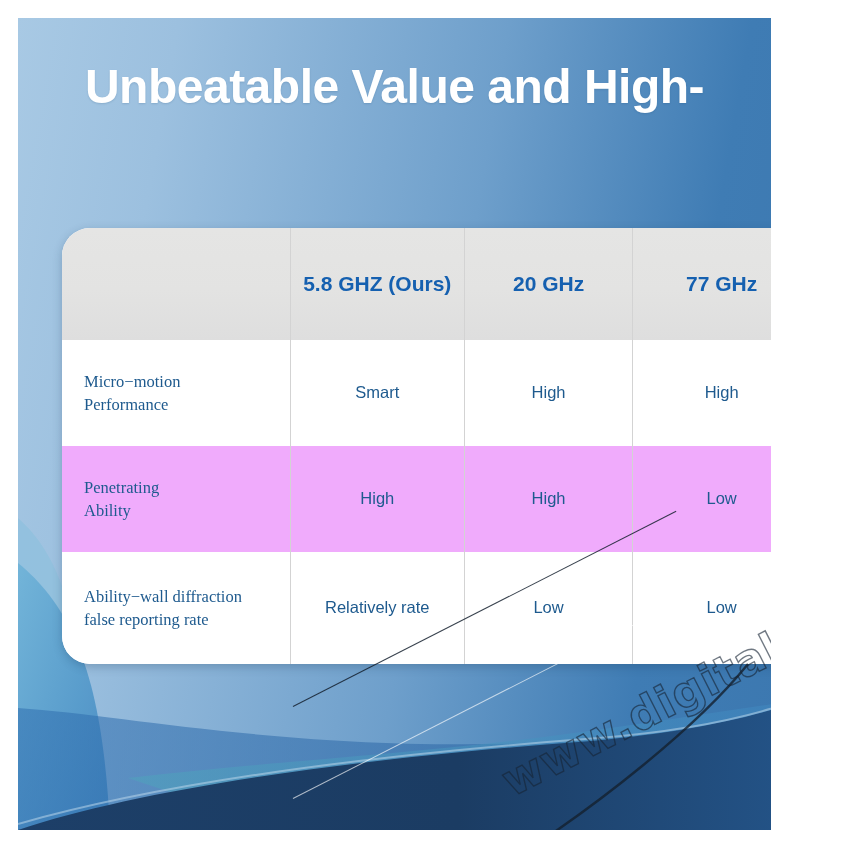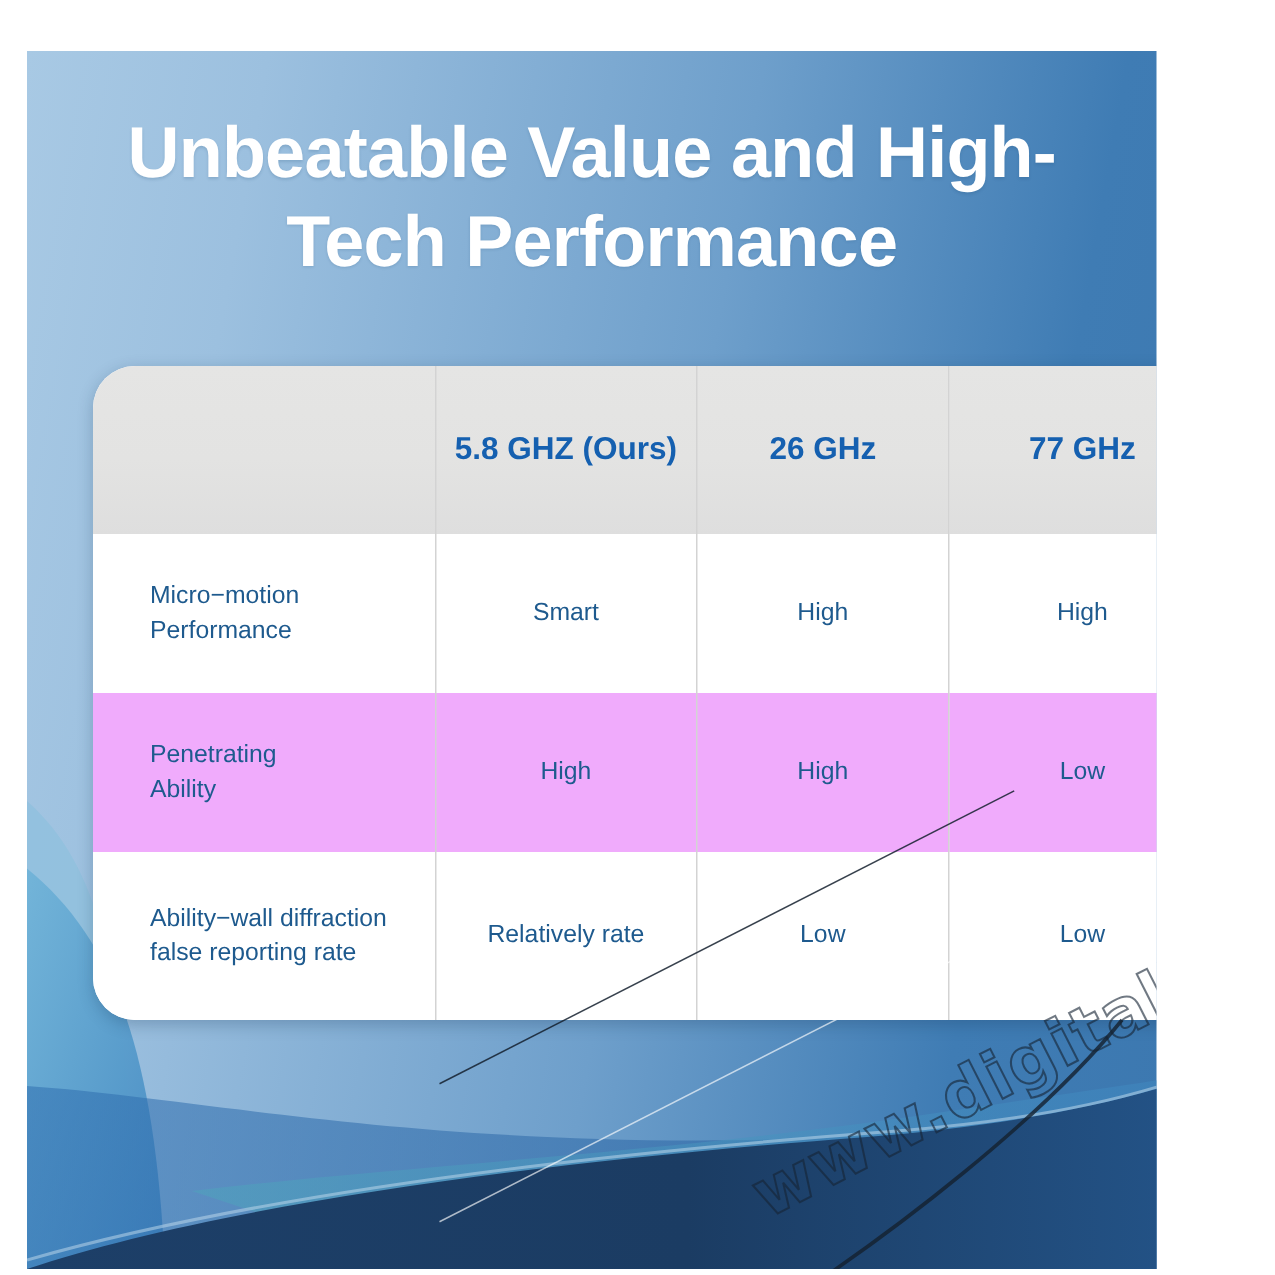--- a/index.html
+++ b/index.html
@@ -7,21 +7,21 @@
   body{
     width:850px;height:850px;
     background:#ffffff;
     font-family:"Liberation Sans", sans-serif;
     overflow:hidden;
   }
 
   
   .poster{
     position:absolute;
-    left:18px; top:34px;
+    left:18px; top:18px;
     width:753px; height:812px;
     overflow:hidden;
     background:linear-gradient(100deg,#a8c9e4 0%,#9cc0df 18%,#6e9fcb 55%,#3f7cb4 82%,#3c78b0 100%);
   }
 
   
   .wave{position:absolute;pointer-events:none;}
   .wave svg{display:block;}
 
   
@@ -83,22 +83,23 @@
 
   tbody td{
     height:106px;
     color:#1e5a8e;
     font-size:16.5px;
     line-height:1.42;
     text-align:center;
   }
   tbody td.rowhead{
     text-align:left;
-    padding-left:38px;
+    padding-left:22px;
     padding-right:10px;
+    font-family:Liberation Serif, serif;
   }
   tbody td.small{
     font-size:14.5px;
     line-height:1.38;
     padding-left:6px;padding-right:6px;
   }
   tbody tr:last-child td{height:112px;}
 
   
   .watermark{
@@ -179,36 +180,35 @@
       <path d="M110,760 C260,742 430,735 620,706 C700,694 760,686 800,678 L800,700 C640,724 420,748 200,790 Z" fill="url(#gD)" opacity=".55"></path>
 
       <path d="M0,812 C120,772 320,742 560,724 C660,716 740,700 800,676 L800,812 Z" fill="url(#gC)"></path>
 
       <path d="M0,806 C140,766 340,738 580,720 C680,712 748,696 800,674" fill="none" stroke="#b9d6ea" stroke-width="2" opacity=".55"></path>
     </svg>
   </div>
 
   <div class="title">
     <span class="line">Unbeatable Value and High-</span>
-    <span class="line">Tech Performance</span>
   </div>
 
   <div class="card">
     <table class="cmp">
       <colgroup>
         <col class="c0">
           <col class="c1">
           <col class="c2">
           <col class="c3">
       </colgroup>
       <thead>
         <tr>
           <th class="blank"></th>
           <th>5.8 GHZ (Ours)</th>
-          <th>26 GHz</th>
+          <th>20 GHz</th>
           <th>77 GHz</th>
         </tr>
       </thead>
       <tbody>
 
         <tr class="odd">
           <td class="rowhead">
             <span>Micro−motion</span><br>
             <span>Performance</span>
           </td>

